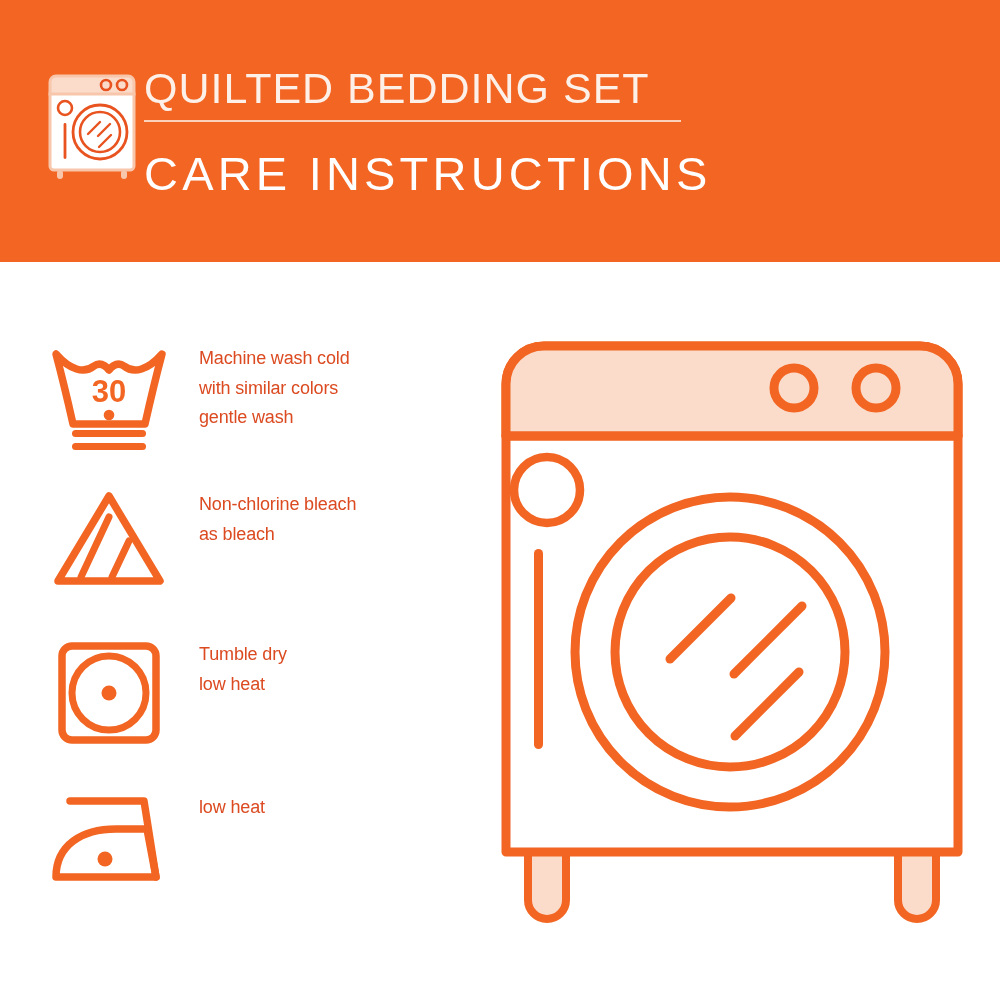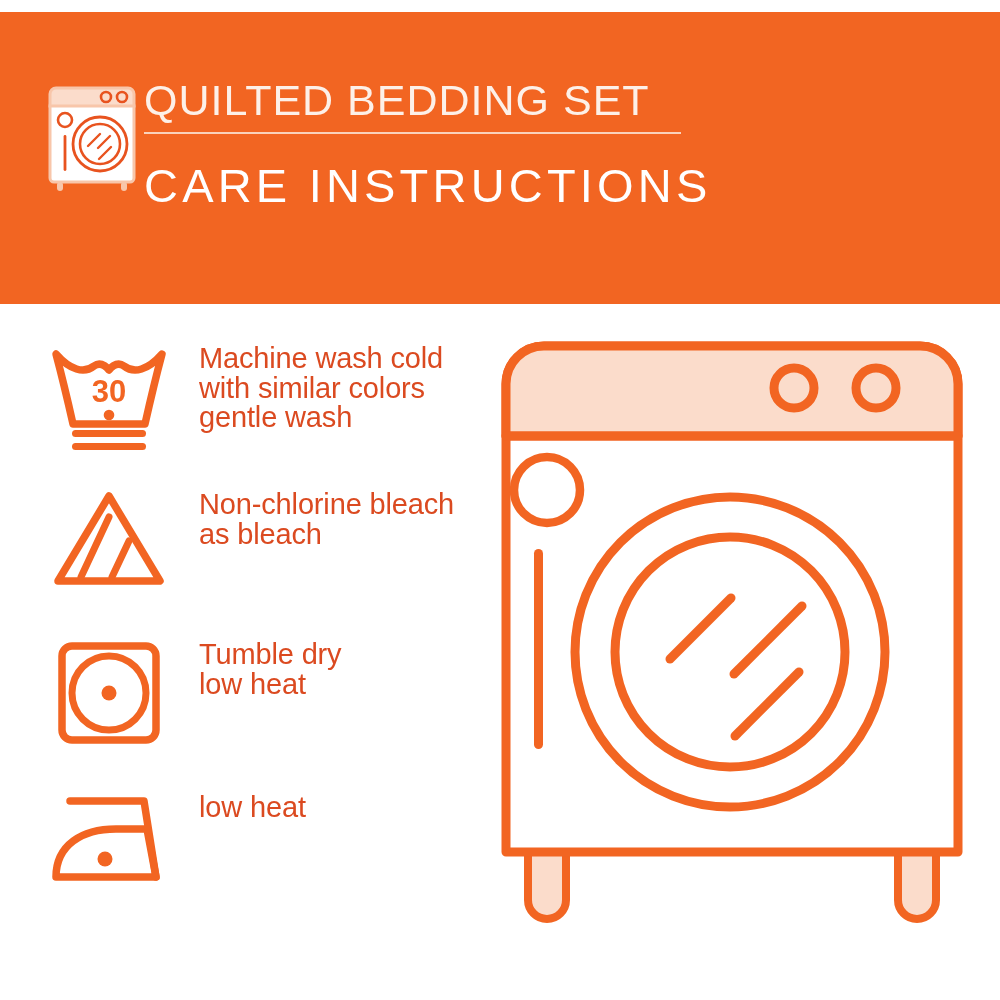--- a/index.html
+++ b/index.html
@@ -19,23 +19,23 @@
     position: relative;
     width: 1000px;
     height: 1000px;
     background: #ffffff;
   }
 
   
   .header {
     position: absolute;
     left: 0;
-    top: 12px;
+    top: 0;
     width: 1000px;
-    height: 292px;
+    height: 262px;
     background: #F26522;
   }
 
   .header-icon {
     position: absolute;
     left: 44px;
     top: 68px;
     width: 108px;
     height: 112px;
   }
@@ -104,21 +104,21 @@
     width: 122px;
     height: 118px;
   }
 
   .care-text {
     position: absolute;
     left: 199px;
     top: 8px;
     width: 290px;
     font-family: "Liberation Sans", sans-serif;
-    font-size: 29px;
+    font-size: 18px;
     line-height: 29.5px;
     font-weight: 400;
     color: #DB4A20;
     letter-spacing: -0.15px;
   }
   .care-text .ln { display: block; white-space: nowrap; }
 
   
   .machine {
     position: absolute;

